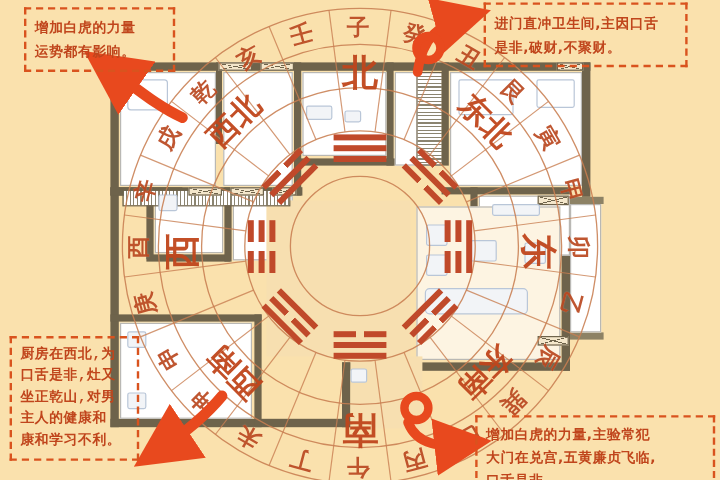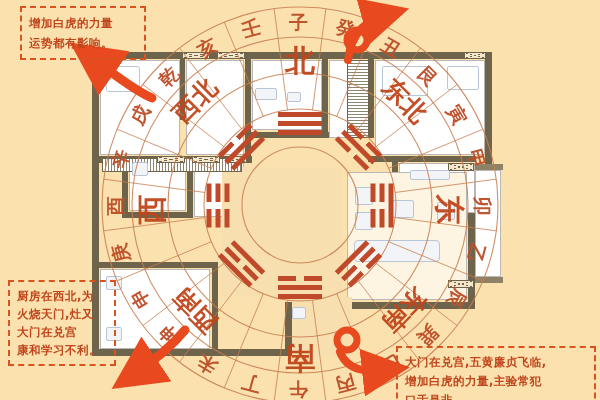--- a/index.html
+++ b/index.html
@@ -260,27 +260,32 @@
     <path d="M185,330 C170,348 152,362 134,374" stroke="#e8491e" stroke-width="9" fill="none" stroke-linecap="round" marker-end="url(#ah)"></path>
     <path d="M340,352 C348,372 368,372 386,370" stroke="#e8491e" stroke-width="8" fill="none" stroke-linecap="round" marker-end="url(#ah)"></path>
     <circle cx="347" cy="340" r="10" stroke="#e8491e" stroke-width="7" fill="none"></circle>
   </svg>
 
   <div class="note" style="left:20px;top:6px;width:126px;">
     <div>增加白虎的力量</div>
     <div>运势都有影响。</div>
   </div>
 
-
-  <div class="note" style="left:8px;top:280px;width:108px;line-height:18px;">
+  <div class="note" style="left:403px;top:2px;width:170px;">
+    <div>进门直冲卫生间,主因口舌</div>
+    <div>是非,破财,不聚财。</div>
+  </div>
+
+  <div class="note" style="left:8px;top:280px;width:108px;line-height:18px;font-family:Liberation Mono, monospace;">
     <div>厨房在西北,为</div>
-    <div>火烧天门,灶又</div>
-    <div>大门在兑宫</div>
+    <div>口舌是非,灶又</div>
+    <div>坐正乾山,对男</div>
+    <div>主人的健康和</div>
     <div>康和学习不利。</div>
   </div>
 
   <div class="note" style="left:396px;top:346px;width:200px;line-height:19px;">
+    <div>增加白虎的力量,主验常犯</div>
     <div>大门在兑宫,五黄廉贞飞临,</div>
-    <div>增加白虎的力量,主验常犯</div>
     <div>口舌是非。</div>
   </div>
 
 </div>
 
 </body></html>

